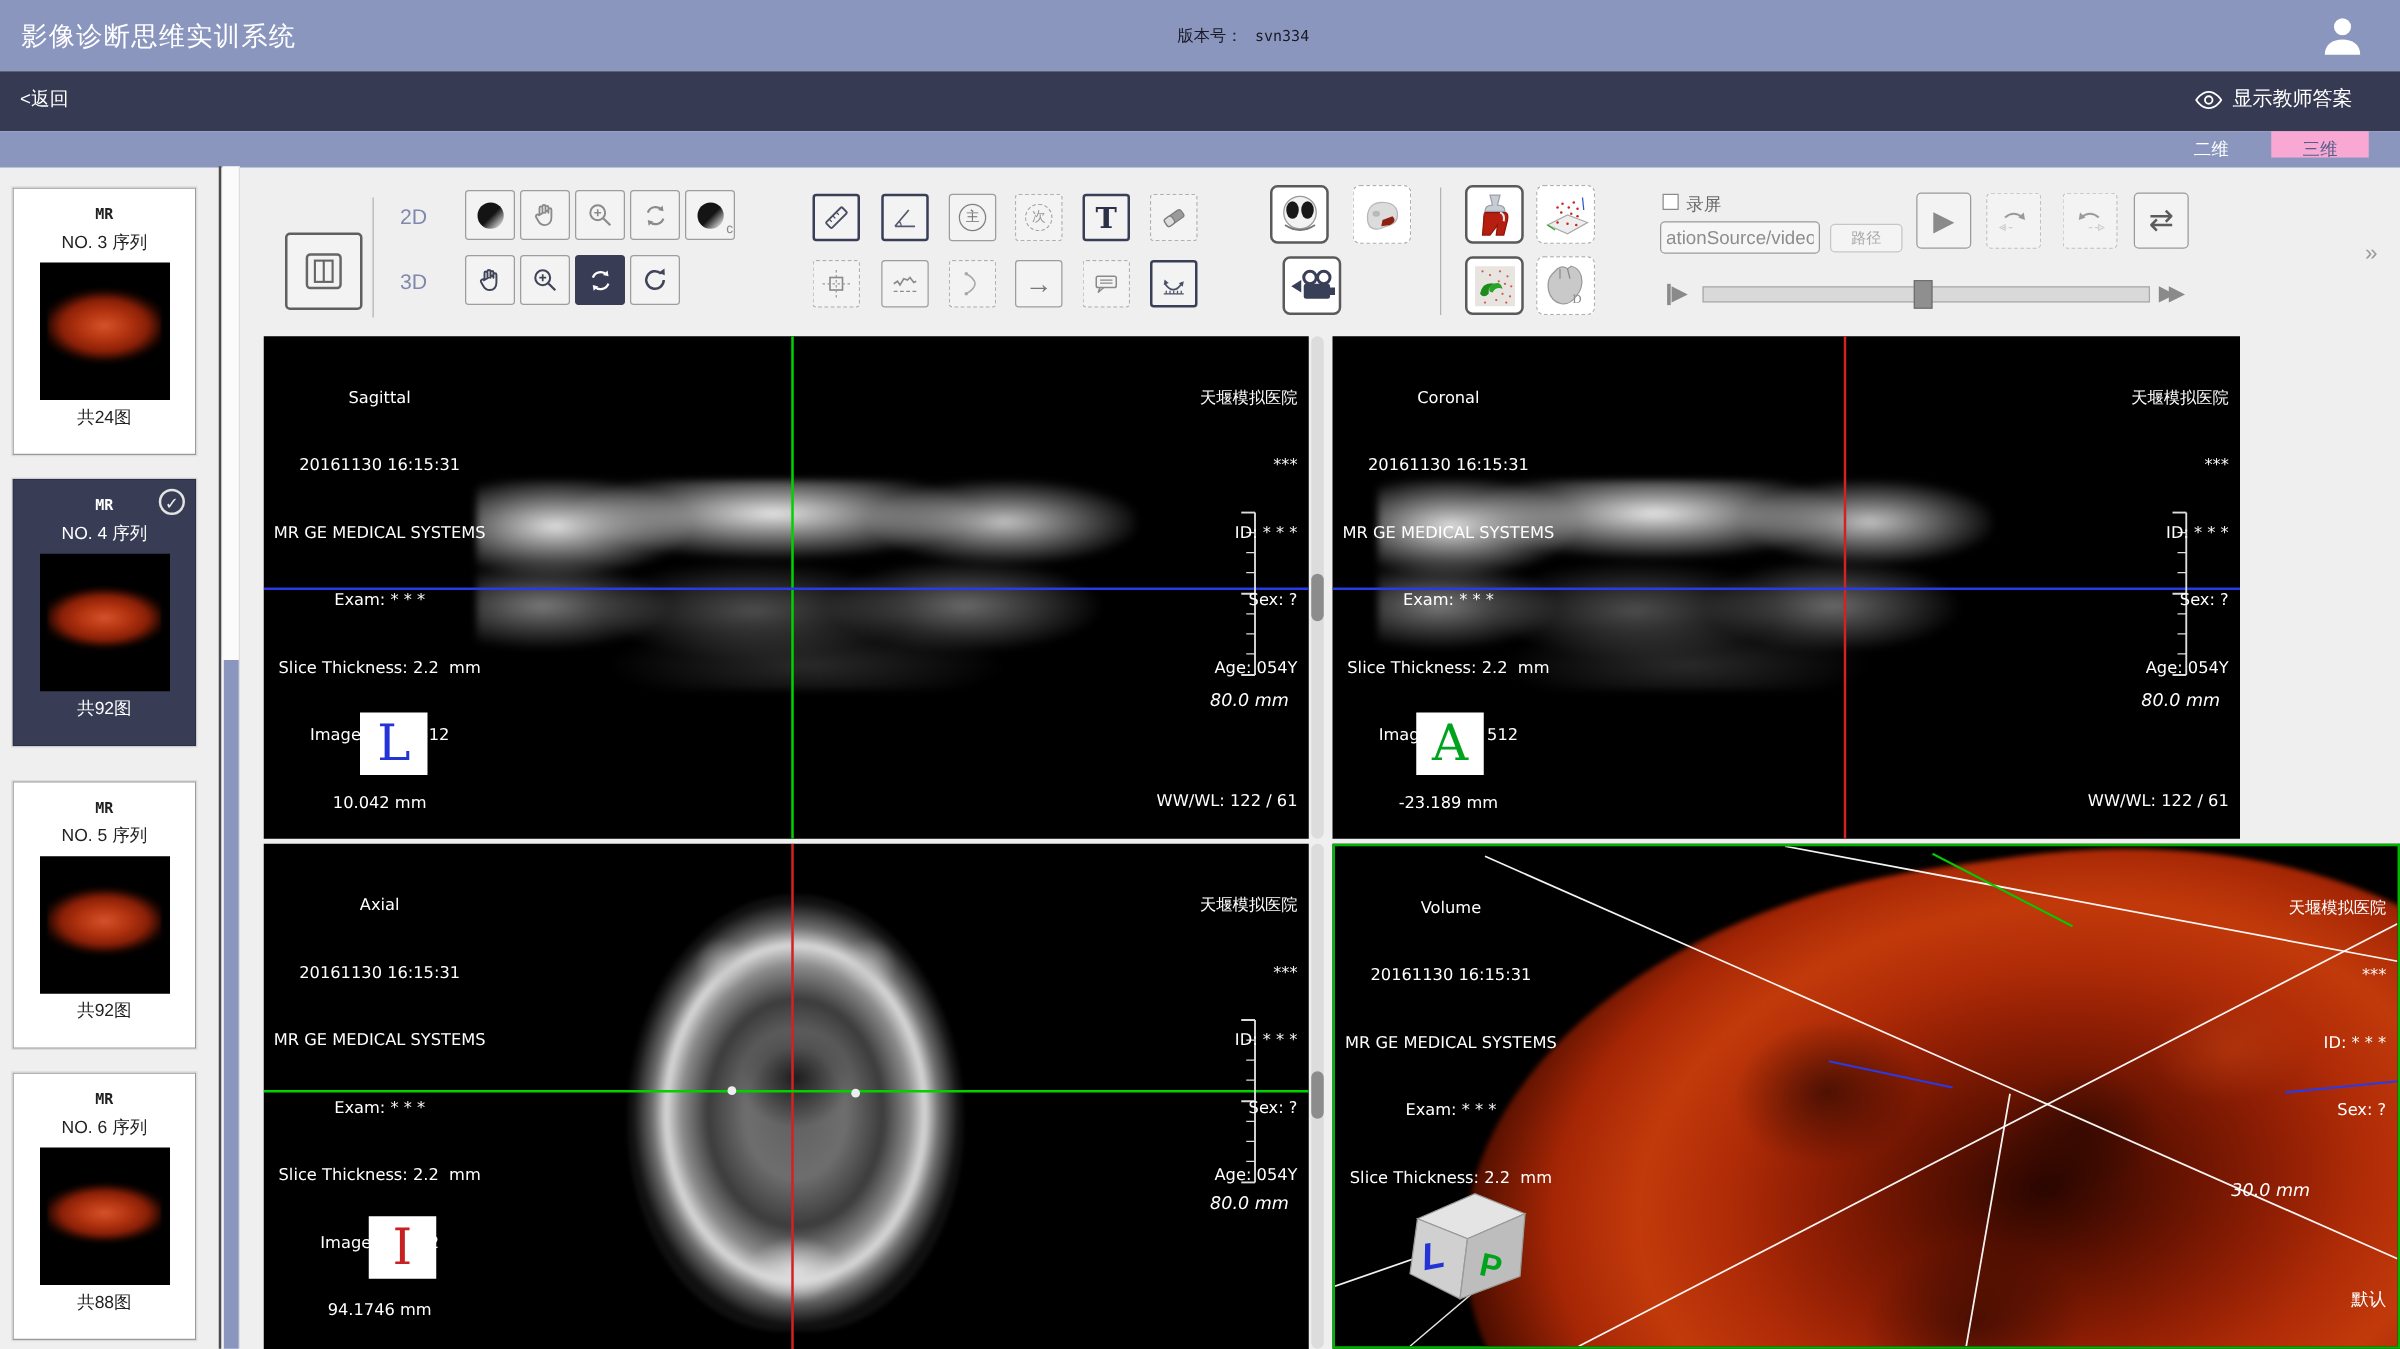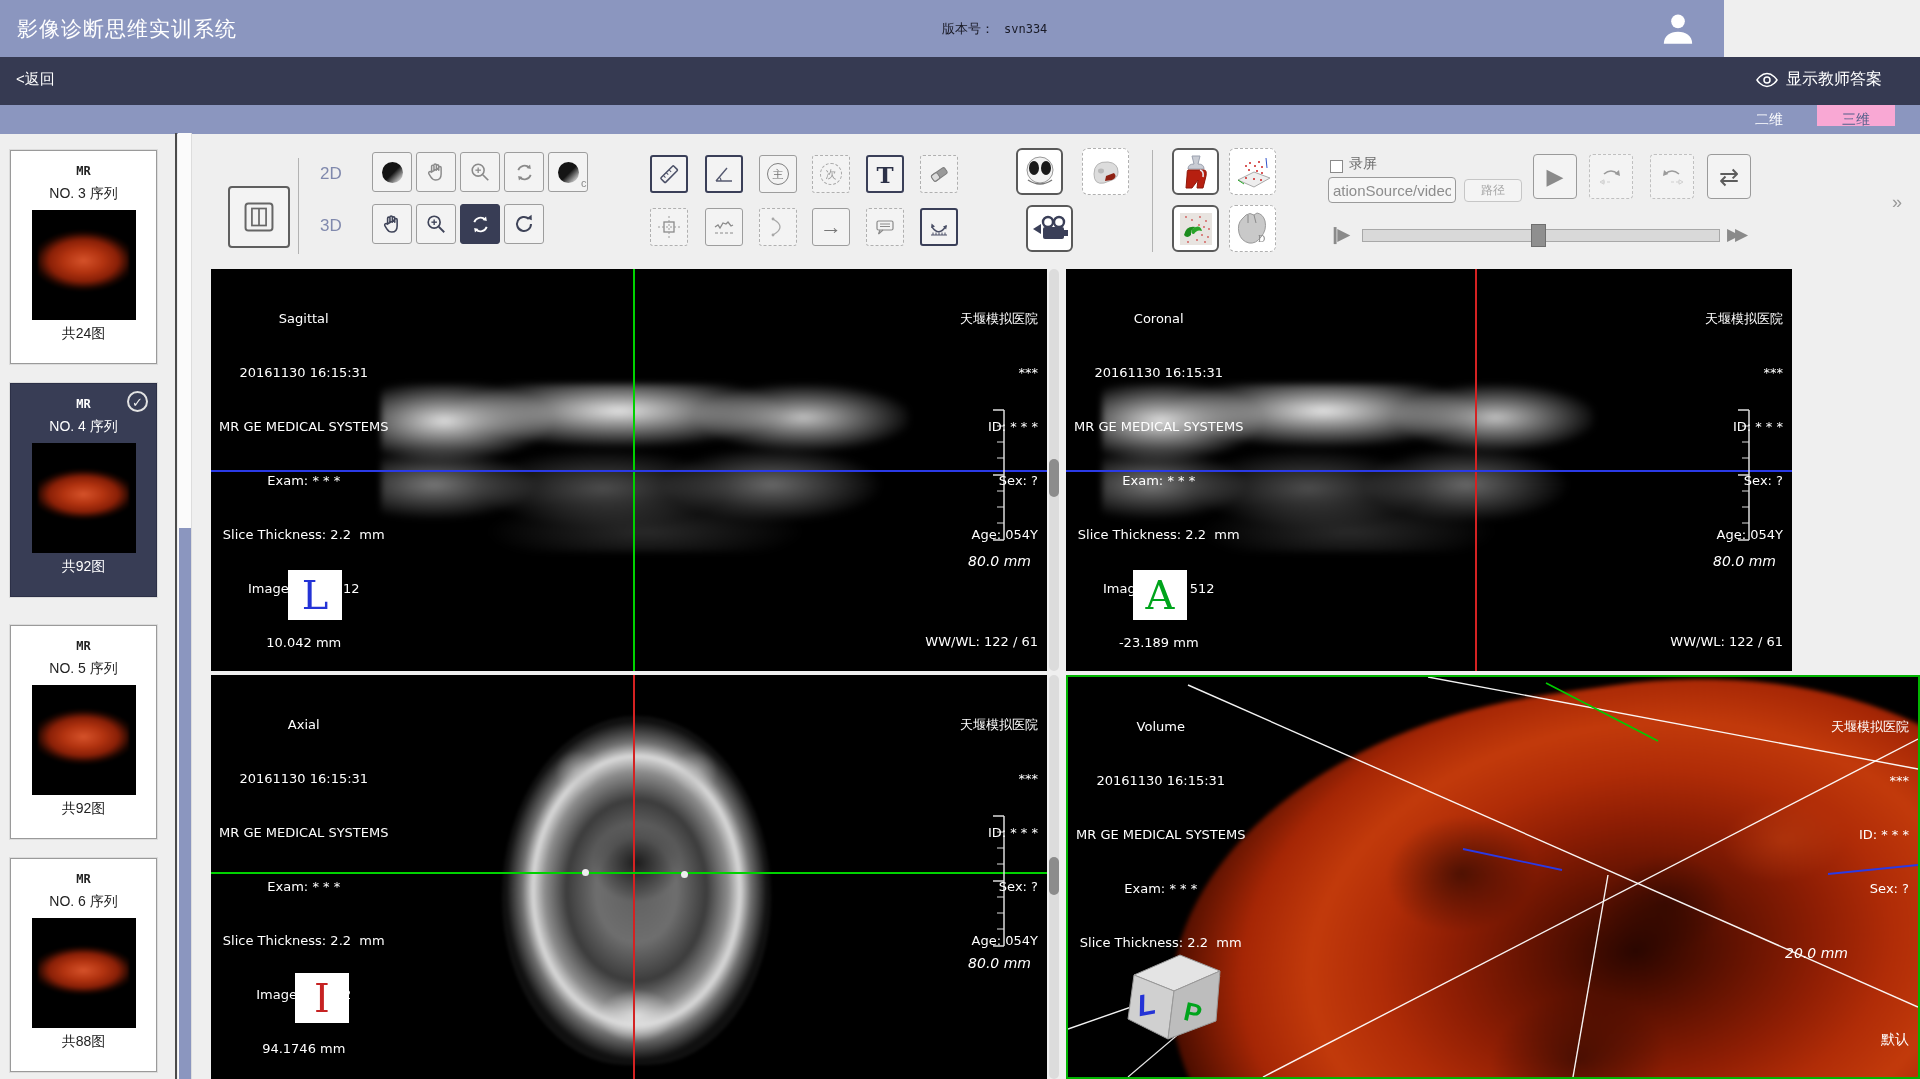--- a/index.html
+++ b/index.html
@@ -1,19 +1,19 @@
 <!DOCTYPE html>
 <html><head>
 <meta charset="utf-8">
 <style>
   * { margin:0; padding:0; box-sizing:border-box; }
   html,body { width:1920px; height:1079px; overflow:hidden; background:#efefef;
     font-family:"Liberation Sans", sans-serif; }
   
-  #topbar { position:absolute; left:0; top:0; width:1724px; height:57px; background:#8b96bf; }
+  #topbar { position:absolute; left:0; top:0; width:1920px; height:57px; background:#8b96bf; }
   #app-title { position:absolute; left:17px; top:15px; color:#fff; font-size:21px; letter-spacing:1px; }
   #version-wrap { position:absolute; left:942px; top:20px; font-size:13px; color:#191a26; }
   #version-wrap b { font-weight:normal; }
   #version-value { font-family:"DejaVu Sans Mono", monospace; font-size:12px; margin-left:10px; }
   #avatar { position:absolute; right:26px; top:8px; width:40px; height:40px; }
   #navbar { position:absolute; left:0; top:57px; width:1920px; height:48px; background:#363a52; }
   #back-btn { position:absolute; left:16px; top:13px; color:#fff; font-size:15px; cursor:pointer; }
   #show-answer { position:absolute; right:38px; top:12px; color:#fff; font-size:16px; display:flex; align-items:center; gap:8px; cursor:pointer; }
   #tabstrip { position:absolute; left:0; top:105px; width:1920px; height:29px; background:#8b96bf; }
   .tab { position:absolute; top:0; height:21px; width:78px; line-height:29px; text-align:center; font-size:14px; color:#fff; cursor:pointer; }
@@ -44,21 +44,21 @@
   .tbtn.big { width:47px; height:47px; border-radius:6px; border:2px solid #5a5a5a; background:#fff; }
   .tbtn.darkb { border:2px solid #3a3f58; }
   .tbtn.dashed { border:1px dashed #b0b0b0; }
   .tbtn.active { background:#383d55; border-color:#383d55; }
   .glyph-T { font-family:"DejaVu Serif", serif; font-size:23px; font-weight:bold; color:#2c3148; }
   .glyph-arrow { font-size:22px; color:#777; }
   .circ-tool { width:22px; height:22px; border-radius:50%; border:1.5px solid #808080; color:#707070;
     font-size:11px; line-height:20px; text-align:center; }
   .circ-tool.dashedc { border-style:dashed; border-color:#a8a8a8; color:#9a9a9a; }
   .contrast-ball { width:21px; height:21px; border-radius:50%; background:linear-gradient(135deg,#141414 52%,#f8f8f8 95%); }
-  #record-wrap { position:absolute; left:1330px; top:155px; display:flex; align-items:flex-end; gap:6px; font-size:14px; color:#6b6b6b; }
+  #record-wrap { position:absolute; left:1330px; top:155px; display:flex; align-items:flex-start; gap:6px; font-size:14px; color:#6b6b6b; }
   #record-checkbox { width:13px; height:13px; border:1px solid #8a8a8a; background:#fff; display:inline-block; cursor:pointer; }
   #video-path-input { position:absolute; left:1328px; top:177px; width:128px; height:26px; border:1px solid #9a9a9a;
     border-radius:4px; background:#f6f6f6; color:#8d8d8d; font-size:15px; padding:0 4px; }
   #path-btn { position:absolute; left:1464px; top:179px; width:58px; height:23px; border:1px solid #c6c6c6; border-radius:4px;
     background:#f4f4f4; color:#a8a8a8; font-size:12px; text-align:center; line-height:21px; cursor:pointer; }
   .media-btn { position:absolute; top:154px; width:44px; height:45px; border:1px solid #9a9a9a; border-radius:4px;
     background:#f3f3f3; display:flex; align-items:center; justify-content:center; cursor:pointer; }
   .media-btn.dis { border-style:dashed; border-color:#c0c0c0; }
   #play-glyph { color:#8a8a8a; font-size:22px; }
   #swap-glyph { color:#5c5c5c; font-size:24px; }
@@ -578,20 +578,20 @@
     <div>ID: * * *</div>
     <div>Sex: ?</div>
   </div>
   <svg id="vol-cube" style="left:48px; top:272px;" width="112" height="96" viewBox="0 0 112 96">
     <polygon points="18,26 64,6 104,22 58,42" fill="#e4e4e4" stroke="#999"></polygon>
     <polygon points="18,26 58,42 52,90 12,70" fill="#d0d0d0" stroke="#999"></polygon>
     <polygon points="58,42 104,22 100,72 52,90" fill="#bdbdbd" stroke="#999"></polygon>
     <text x="22" y="66" transform="rotate(-10 30 60)" font-size="30" font-weight="bold" font-style="italic" fill="#2433d6">L</text>
     <text x="68" y="72" transform="rotate(12 74 64)" font-size="26" font-weight="bold" fill="#00a41c">P</text>
   </svg>
-  <div class="vp-scale" style="right:70px; top:268px;">20.0 mm</div>
+  <div class="vp-scale" style="right:70px; top:268px;">30.0 mm</div>
   <div class="vp-wwwl" style="bottom:28px; font-size:14px;">默认</div>
 </div>
 
 <div class="gap-track" style="top:269px; height:402px;"></div>
 <div class="gap-thumb" style="top:459px;"></div>
 <div class="gap-track" style="top:675px; height:404px;"></div>
 <div class="gap-thumb" style="top:857px;"></div>
 
 </body></html>

